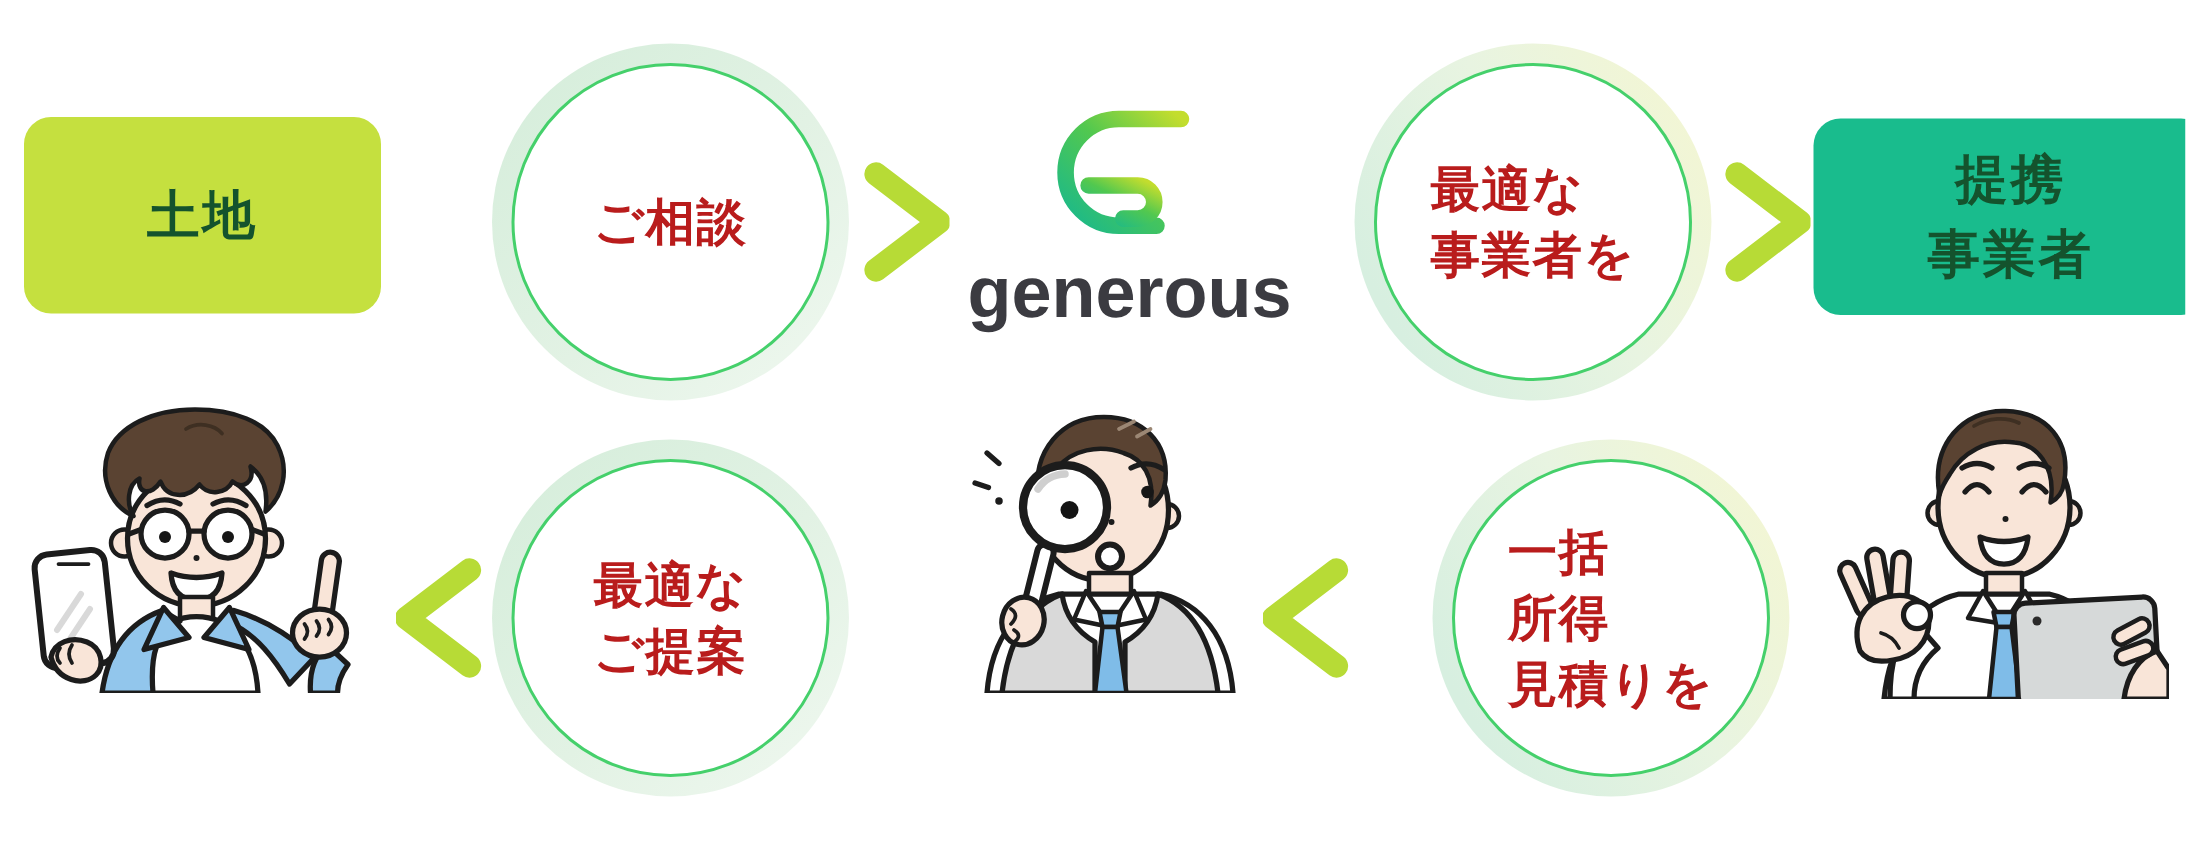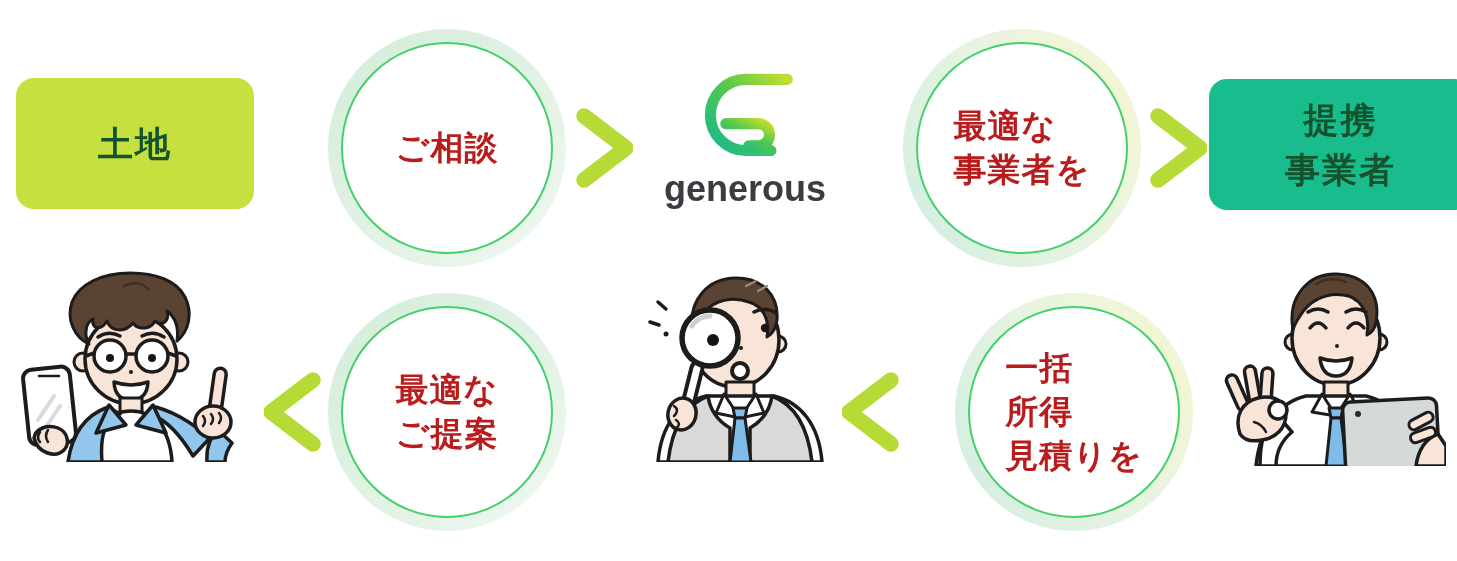--- a/index.html
+++ b/index.html
@@ -40,21 +40,21 @@
   .step-proposal { left:328px; top:293px; }
   .step-quote    { left:955px; top:293px; }
 
   
   .arrow { position:absolute; z-index:1; }
 
   
   .logo { position:absolute; left:645px; top:64px; width:200px; z-index:2; text-align:center; }
   .logo-icon { display:block; margin:0 auto; }
   .logo-word {
-    font-size:36px; font-weight:bold; color:#3b3b41;
+    font-size:48px; font-weight:bold; color:#3b3b41;
     letter-spacing:0px; margin-top:4px;
   }
 
   
   .person { position:absolute; z-index:2; }
   .person-owner       { left:6px;    top:270px; }
   .person-consultant  { left:634px;  top:270px; }
   .person-partner     { left:1216px; top:266px; }
 </style>
 </head>

